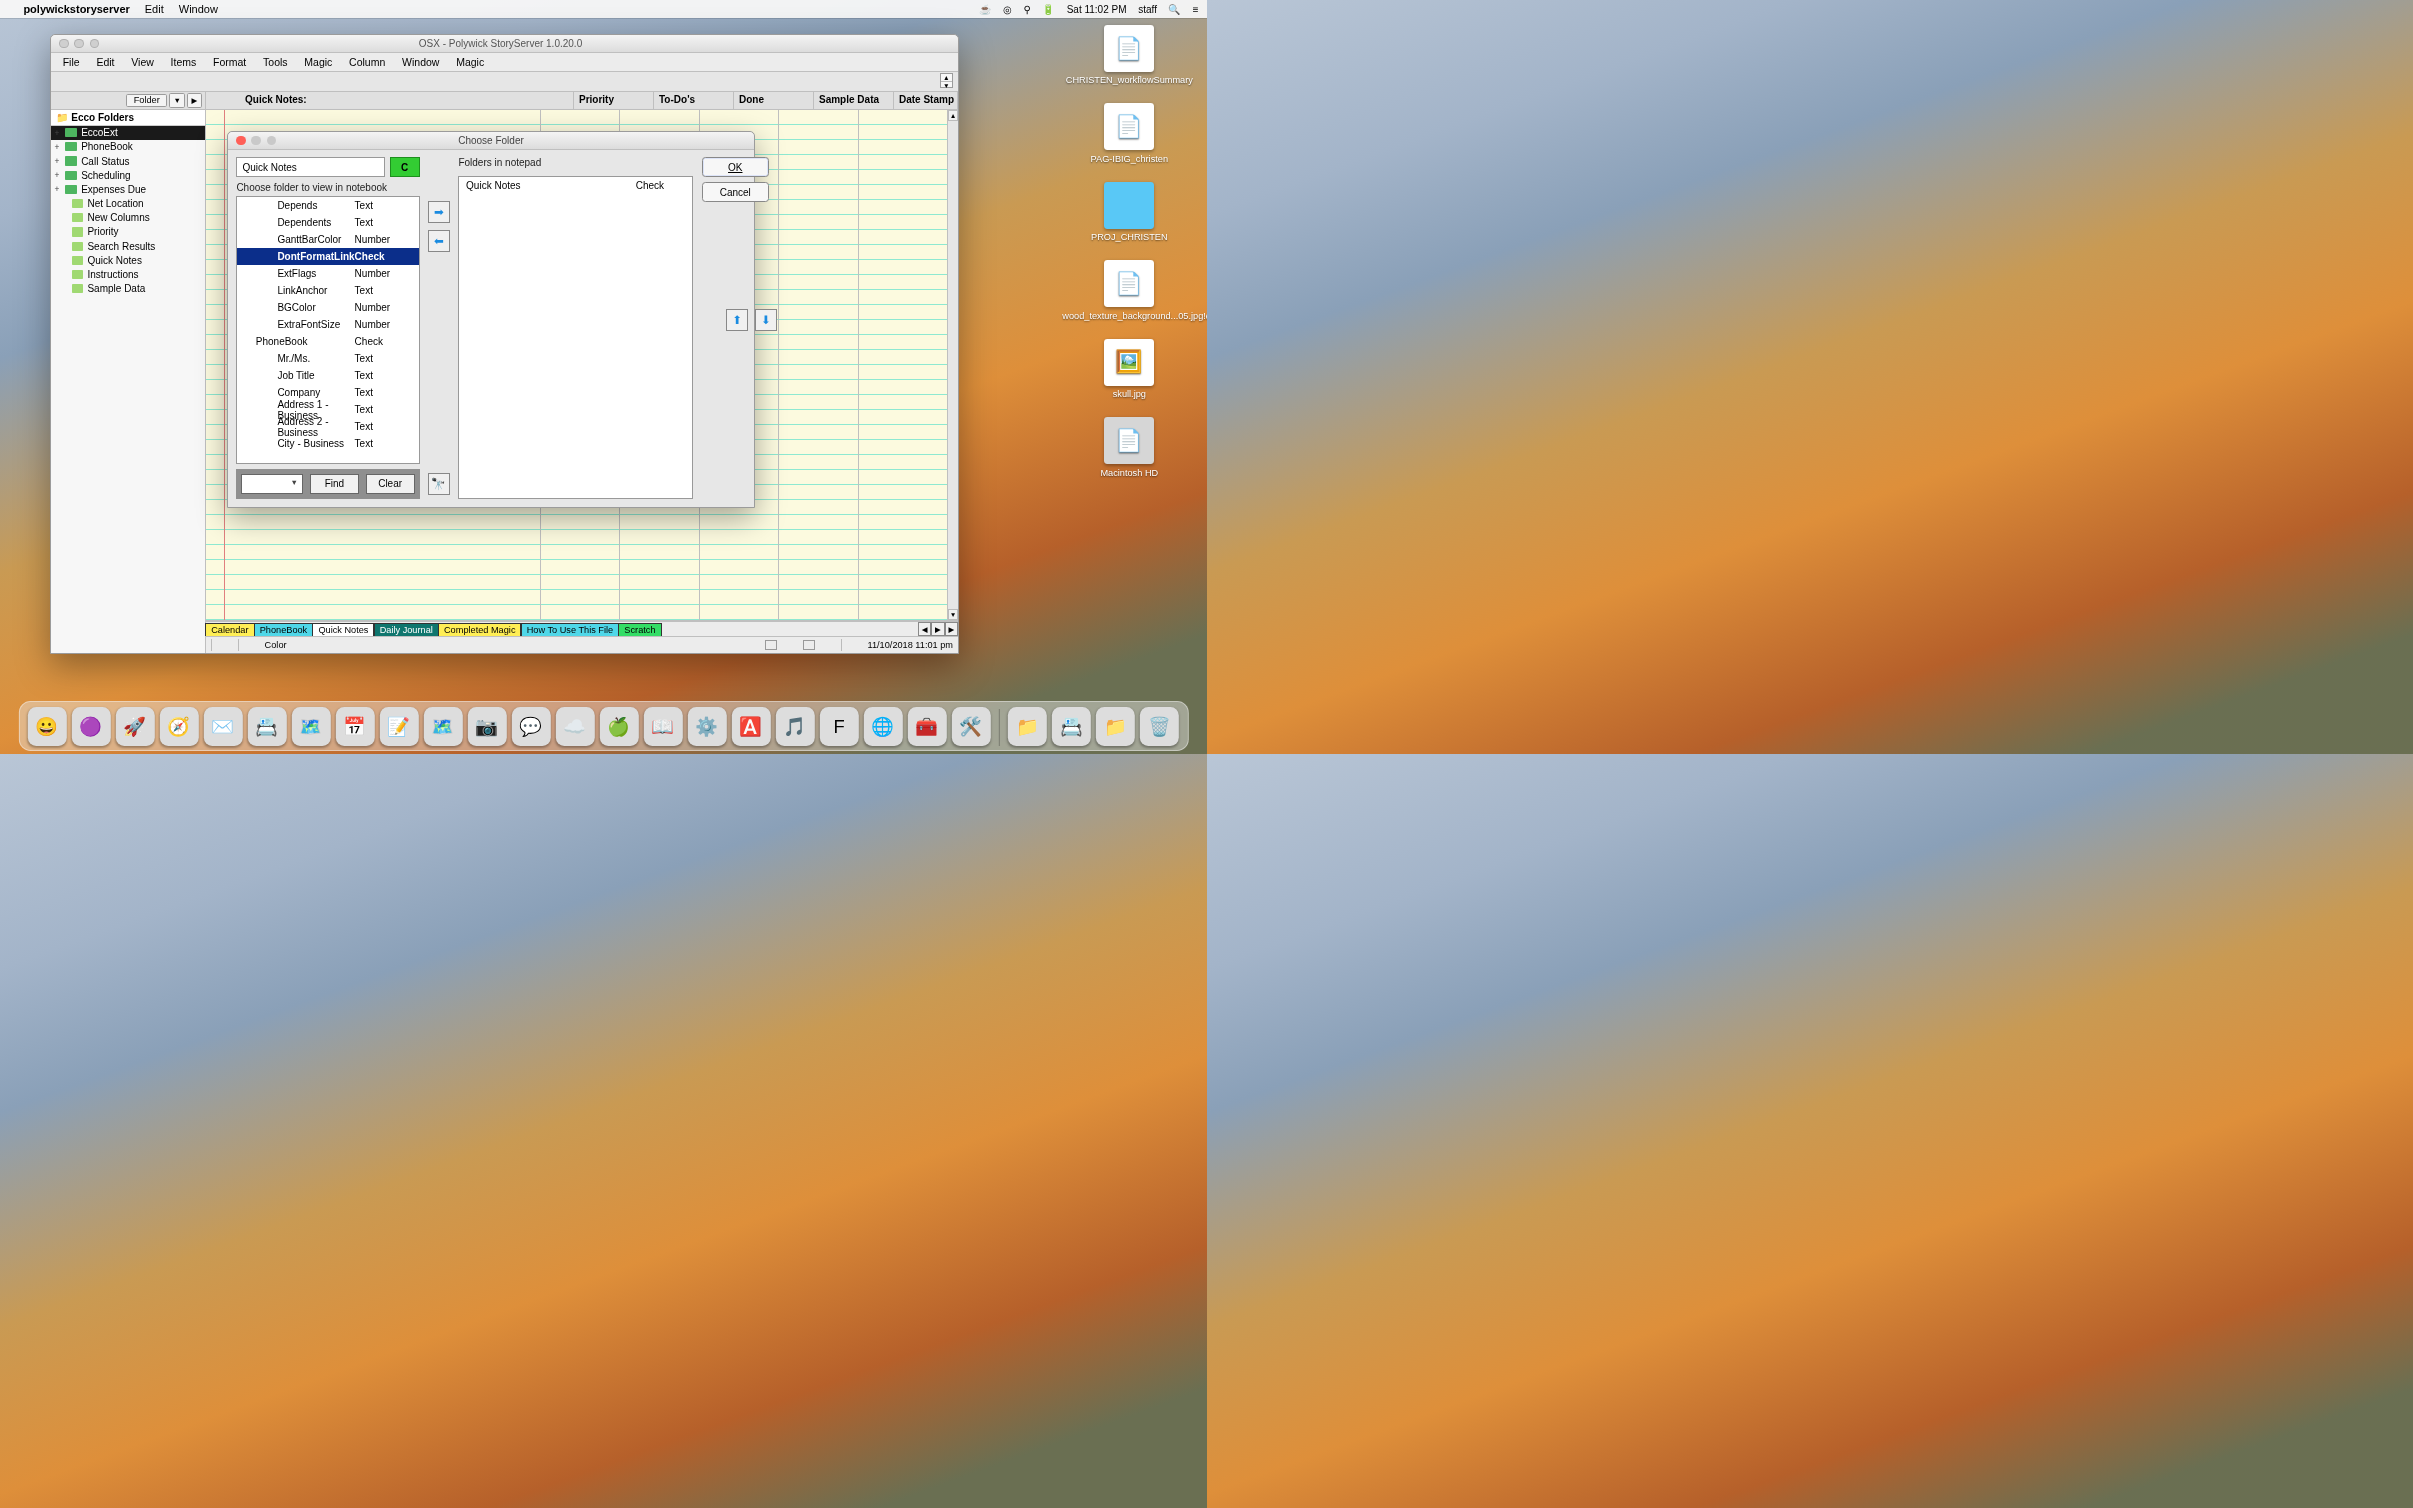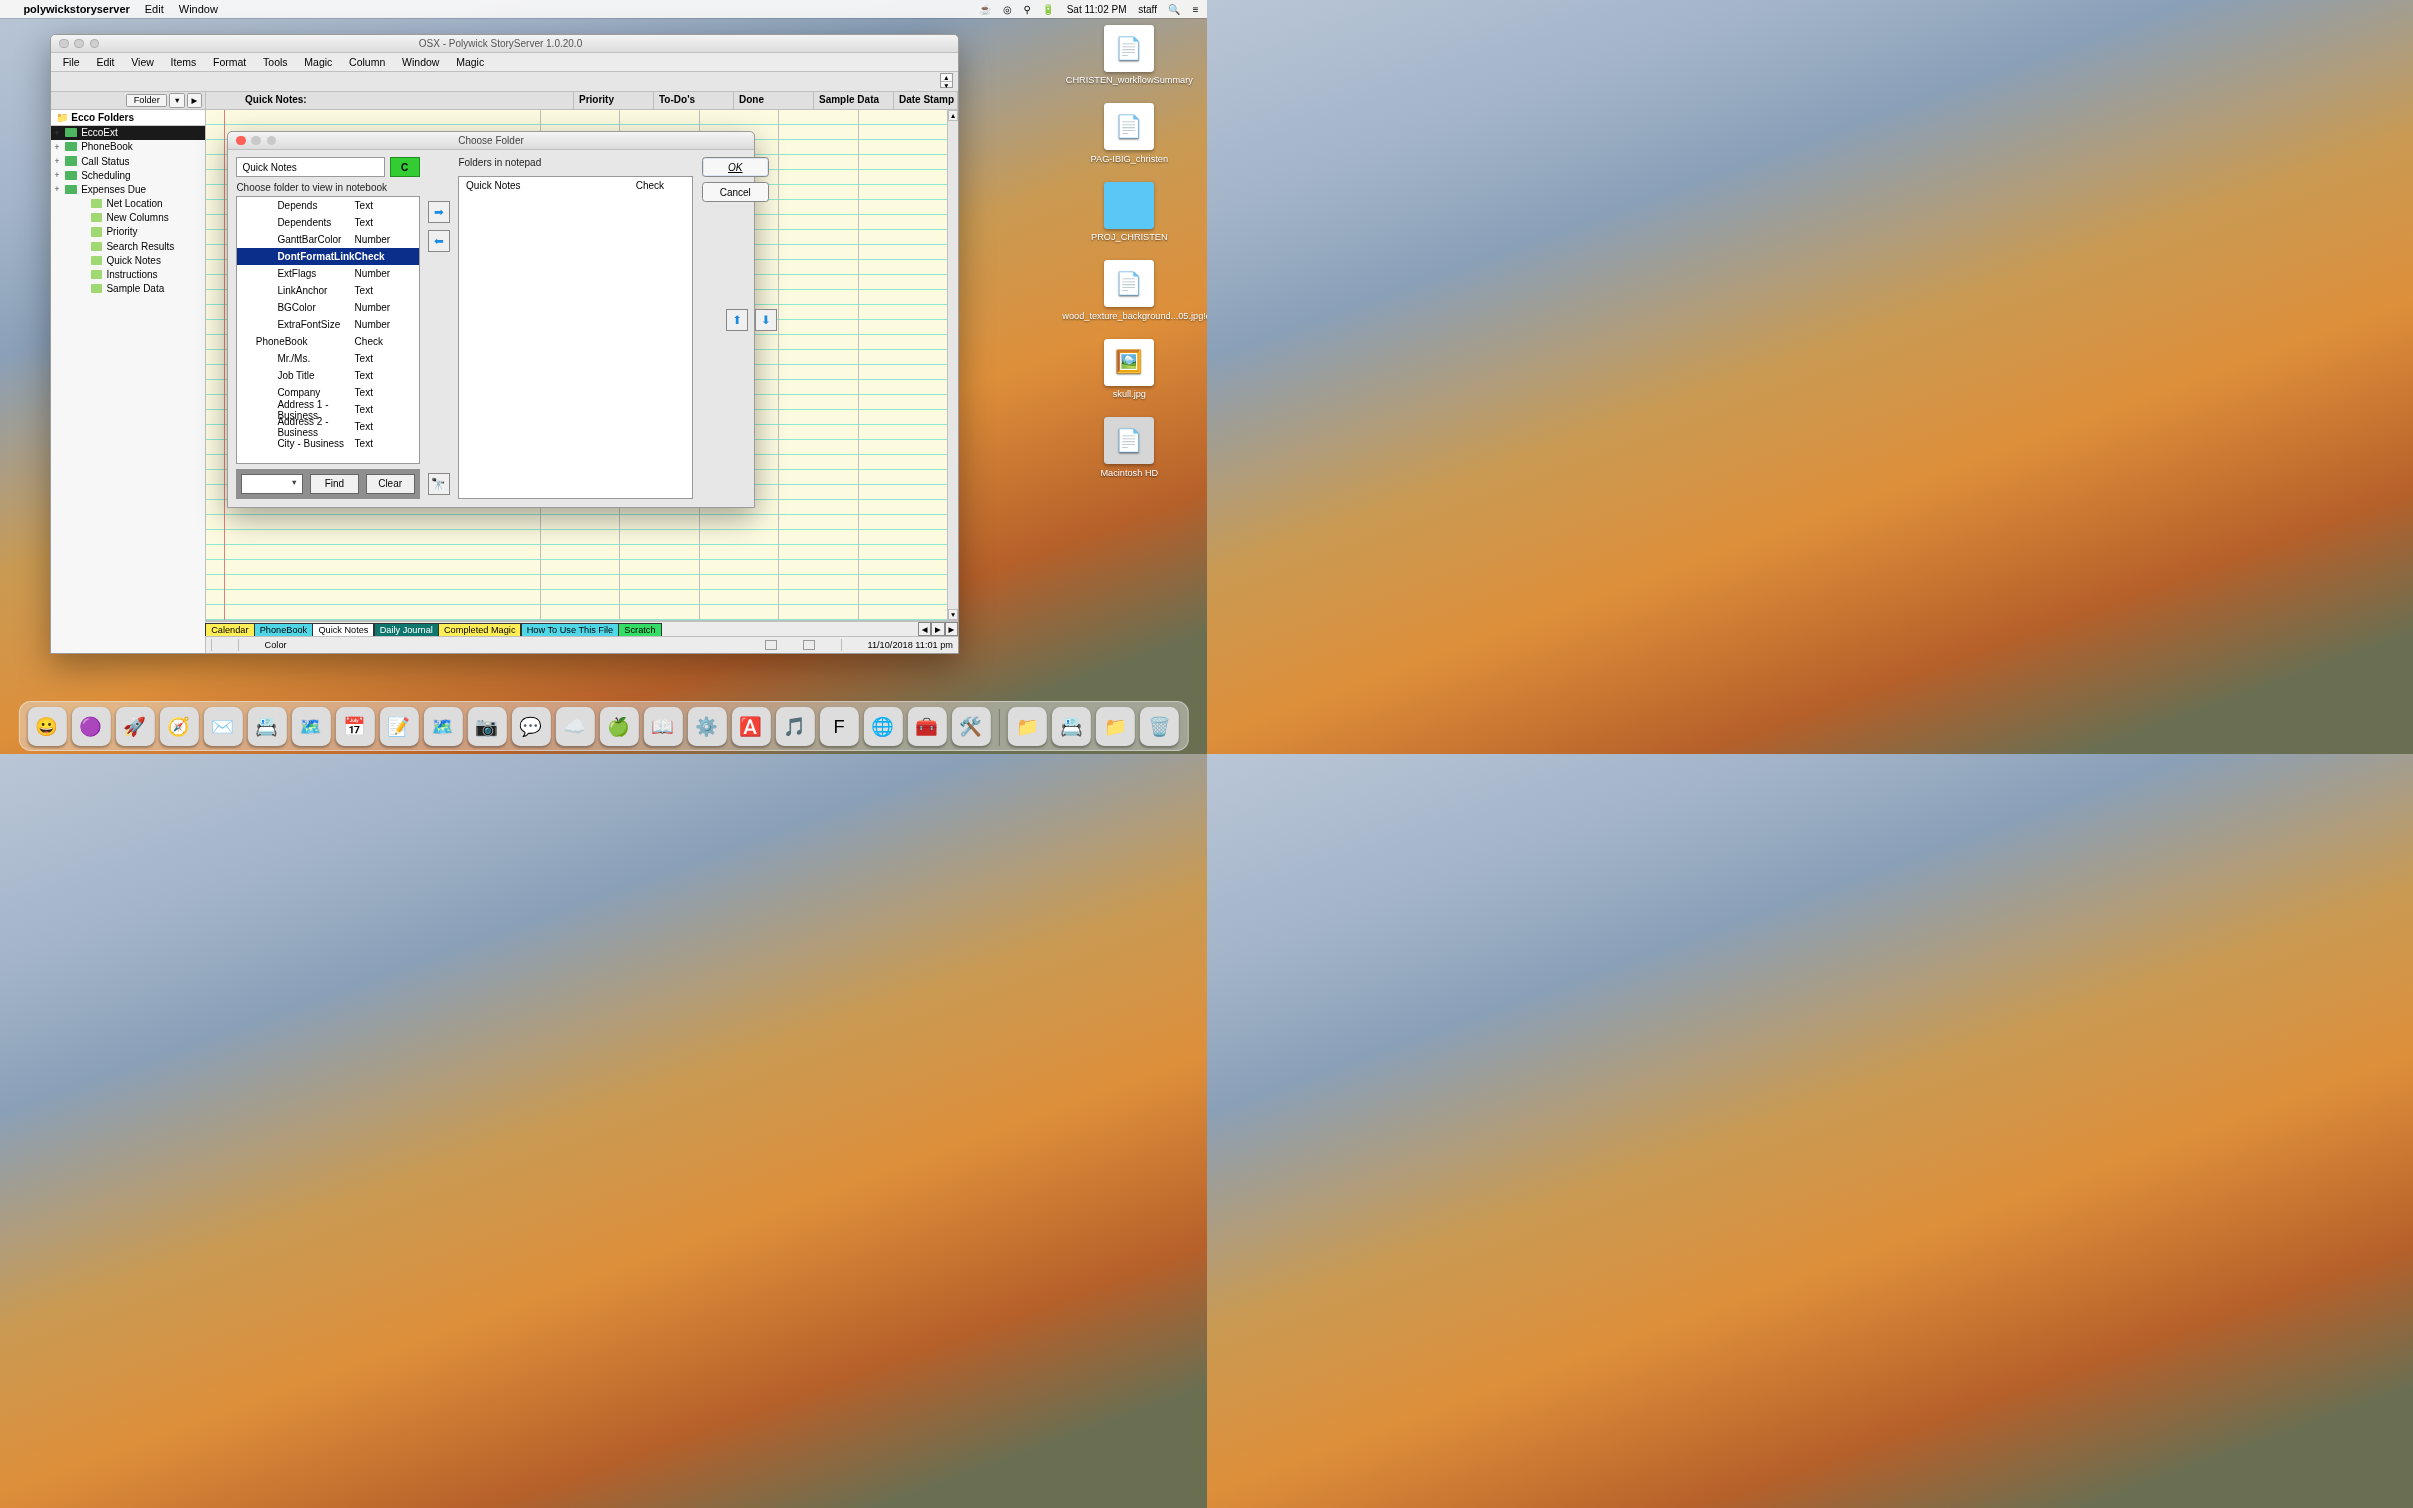--- a/index.html
+++ b/index.html
@@ -68,21 +68,21 @@
   .sidepanel{
     width:155px; background:#e8e8e8; border-right:0.8px solid #bfbfbf;
     display:flex; flex-direction:column;
   }
   .side-head{ height:18.4px; background:#e0e0e0; border-bottom:0.8px solid #bfbfbf; display:flex; align-items:center; justify-content:flex-end; padding-right:3.4px;}
   .side-head .btn{ font-size:9.2px; padding:0.8px 6.7px; background:#f4f4f4; border:0.8px solid #9b9b9b; border-radius:1.7px;}
   .side-head .tri{ font-size:7.5px; padding:1.7px 3.4px; background:#f4f4f4; border:0.8px solid #9b9b9b; border-radius:1.7px; margin-left:1.7px;}
   .tree{ flex:1; overflow:auto; font-size:10px; background:#f7f7f7;}
   .tree .node{ display:flex; align-items:center; gap:4.2px; height:14.2px; padding:0 3.4px 0 3.4px;}
   .tree .lvl0{padding-left:1.7px;}
-  .tree .lvl1{padding-left:27px;}
+  .tree .lvl1{padding-left:8px;}
   .tree .node .exp{ width:8.4px; text-align:center; font-size:8.4px; color:#444;}
   .tree .fold{ width:11.7px; height:9.2px; background:#4db560; border-radius:0.8px; display:inline-block;}
   .tree .fold.y{ background:#a0d972;}
   .tree .node.sel{ background:#1a1a1a; color:#fff;}
   .tree .node.sel .fold{ background:#4db560;}
   .tree .root{ background:#fff; font-weight:600; padding:1.7px 5px; border-bottom:0.8px solid #ccc;}
 
   .content{
     flex:1; display:flex; flex-direction:column; min-width:0;
   }
@@ -162,21 +162,21 @@
     margin-top:5px; background:#8f8f8f; padding:5px; display:flex; gap:6.7px;
   }
   .dlg-findbar .combo{ flex:1; height:20px; background:#fff; border:0.8px solid #666; position:relative;}
   .dlg-findbar .combo::after{content:"▼"; position:absolute; right:4.2px; top:3.4px; font-size:7.5px; color:#444;}
   .dlg-findbar button{ width:49px; height:20px; background:#f1f1f1; border:0.8px solid #666; font-size:10px;}
 
   .dlg-mid{ width:25px; display:flex; flex-direction:column; align-items:center; gap:6.7px; padding-top:44px;}
   .sqbtn{ width:22px;height:22px; background:#f0f0f0;border:0.8px solid #888; display:flex;align-items:center;justify-content:center;font-size:11.7px;}
   .binoc{ margin-top:auto; margin-bottom:3.4px;}
   .macbtn{ width:67px; height:20px; background:#f7f7f7; border:0.8px solid #888; border-radius:3.4px; font-size:10px;}
-  .macbtn.def{ box-shadow: inset 0 0 0 0.8px #4a7dff33; font-style: italic;}
+  .macbtn.def{ box-shadow: inset 0 0 0 0.8px #4a7dff33;}
   .rlist{
     margin-top:5px; flex:1; background:#fff; border:0.8px solid #999; font-size:10px;
   }
   .rlist .row{ display:flex; padding:1.7px 6.7px; height:17px; align-items:center;}
   .rlist .row .nm{flex:1;} .rlist .row .ty{width:50px;}
   .updown{ display:flex; gap:6.7px; justify-content:flex-end; padding-top:6.7px;}
   .dlg-right-wrap{ flex:1; display:flex; gap:8.4px;}
   .dlg-side{ width:235px; display:flex; flex-direction:column;}
 
   

